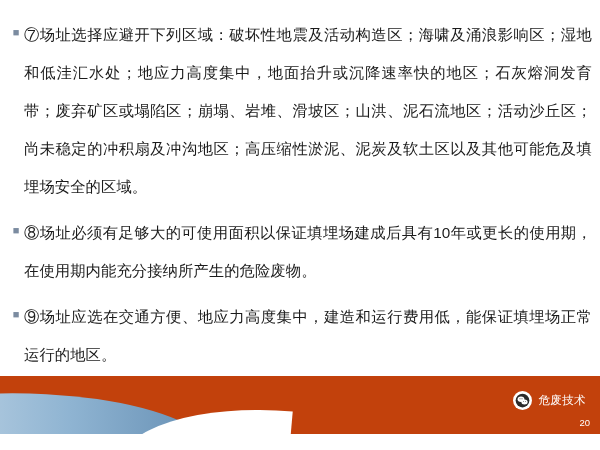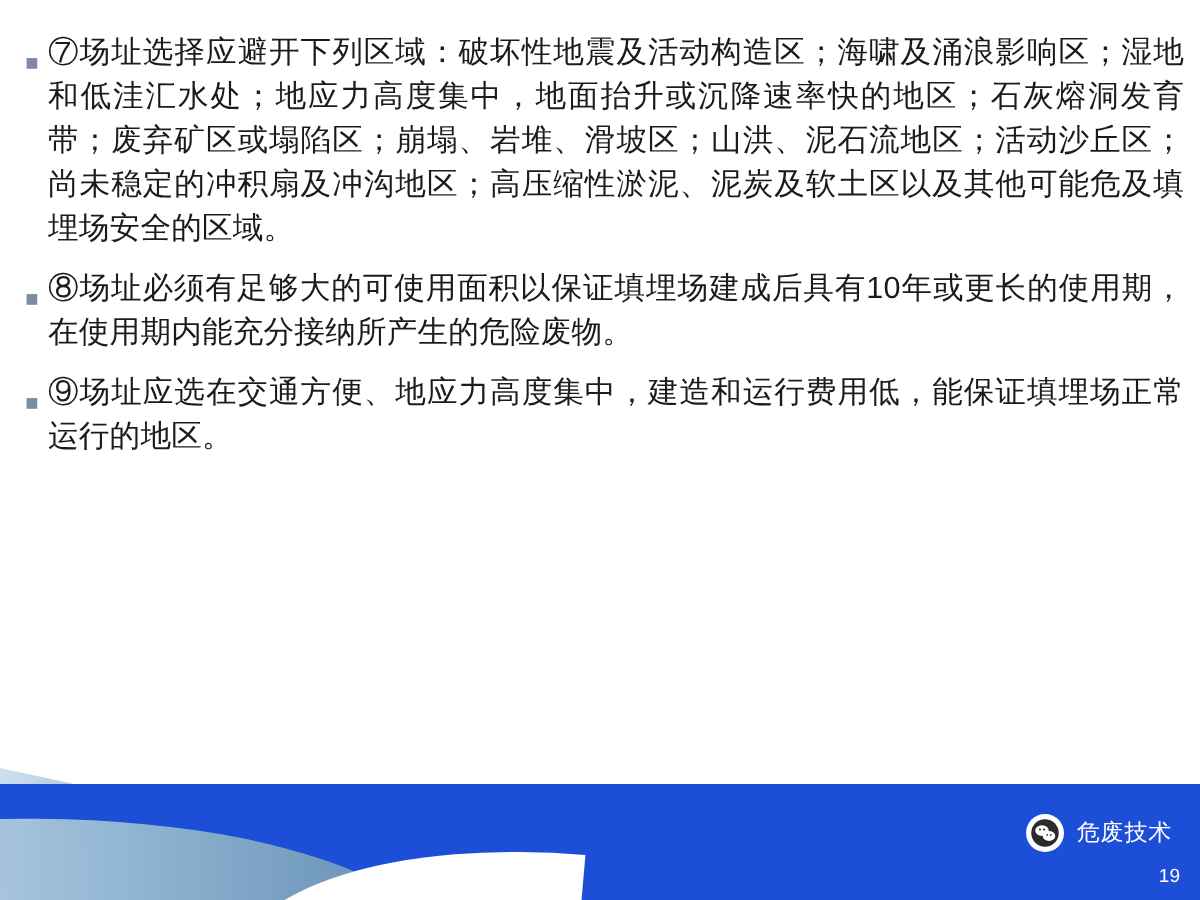--- a/index.html
+++ b/index.html
@@ -41,33 +41,33 @@
     color: #7b8ba0;
     font-size: 11px;
     line-height: 30px;
     text-align: center;
     padding-top: 1px;
   }
   .bullet-text {
     flex: 1;
     color: #1b1b1b;
     font-size: 15.3px;
-    line-height: 22px;
+    line-height: 38px;
     text-align: justify;
     letter-spacing: 0.1px;
     word-break: break-all;
   }
   
   .bottom-band {
     position: absolute;
     left: 0;
-    bottom: 0;
+    bottom: 16px;
     width: 600px;
     height: 58px;
-    background: #1d4ed8;
+    background: #c2410c;
     overflow: hidden;
   }
   .swoosh-b {
     position: absolute;
     left: -60px;
     bottom: -58px;
     width: 290px;
     height: 110px;
     background: linear-gradient(95deg, #bcd2e4 0%, #8fb4d2 45%, #5d87ad 100%);
     border-radius: 0 100% 0 0 / 0 100% 0 0;
@@ -165,16 +165,16 @@
           <ellipse cx="15.2" cy="14.4" rx="5" ry="4" fill="#ffffff"></ellipse>
           <circle cx="8" cy="9.2" r="0.85" fill="#2b2b2b"></circle>
           <circle cx="11.2" cy="9.2" r="0.85" fill="#2b2b2b"></circle>
           <circle cx="13.8" cy="13.5" r="0.7" fill="#2b2b2b"></circle>
           <circle cx="16.6" cy="13.5" r="0.7" fill="#2b2b2b"></circle>
         </svg>
       </span>
       <span class="badge-label">危废技术</span>
     </div>
 
-    <span class="page-number">19</span>
+    <span class="page-number">20</span>
   </div>
 
 </div>
 
 </body></html>

